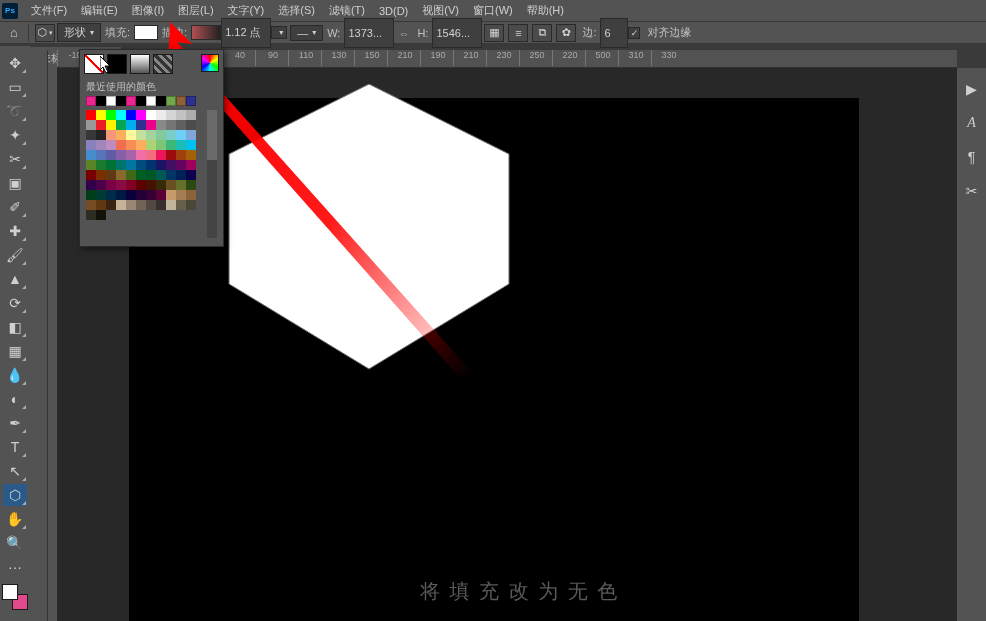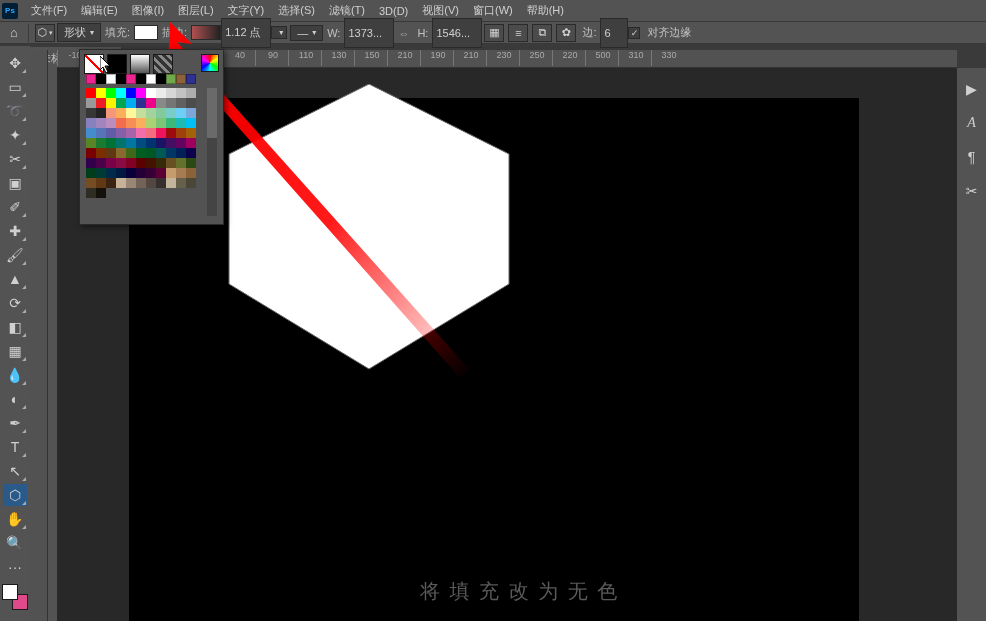--- a/index.html
+++ b/index.html
@@ -208,20 +208,21 @@
 </svg>
 
 <div class="colorpop">
   <div class="cp-top">
     <div class="cp-bigsw nocolor"></div>
     <div class="cp-bigsw solid"></div>
     <div class="cp-bigsw grad"></div>
     <div class="cp-bigsw patt"></div>
     <div class="cp-right"></div>
   </div>
+  <div class="cp-lbl">最近使用的颜色</div>
   <div class="recent" id="recent">
       <div class="rcell" style="background: rgb(237, 37, 144);"></div>
       <div class="rcell" style="background: rgb(0, 0, 0);"></div>
       <div class="rcell" style="background: rgb(255, 255, 255);"></div>
       <div class="rcell" style="background: rgb(0, 0, 0);"></div>
       <div class="rcell" style="background: rgb(237, 37, 144);"></div>
       <div class="rcell" style="background: rgb(0, 0, 0);"></div>
       <div class="rcell" style="background: rgb(255, 255, 255);"></div>
       <div class="rcell" style="background: rgb(0, 0, 0);"></div>
       <div class="rcell" style="background: rgb(114, 168, 77);"></div>

